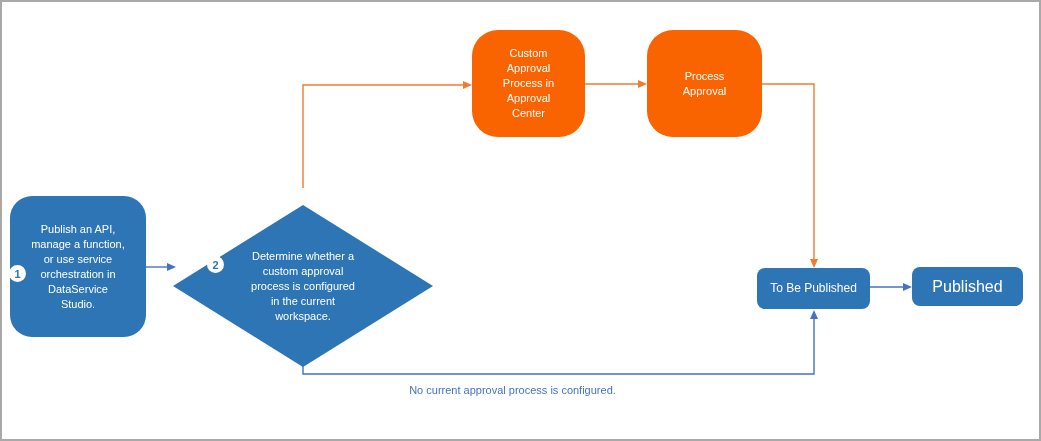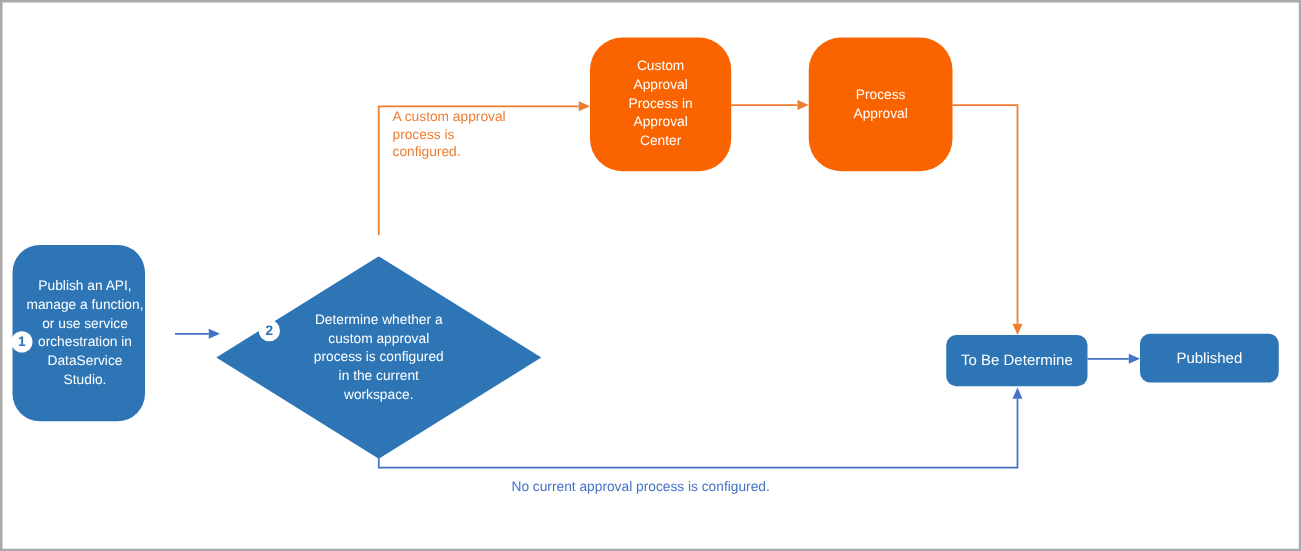--- a/index.html
+++ b/index.html
@@ -41,23 +41,22 @@
     text-align: center;
     color: var(--node-text, #ffffff);
     font-size: 11px;
     line-height: 15px;
     z-index: 2;
   }
   .node-blue   { background: var(--shape-blue, #2e75b6); }
   .node-orange { background: var(--shape-orange, #fa6400); }
 
   #node-start {
-    left: 10px; top: 196px; width: 106px; height: 141px;
+    left: 10px; top: 196px; width: 136px; height: 141px;
     border-radius: 22px;
-    justify-content: flex-end;
   }
   #node-start .node-text { width: 96px; }
 
   #node-decision {
     left: 173px; top: 205px; width: 260px; height: 162px;
     clip-path: polygon(50% 0%, 100% 50%, 50% 100%, 0% 50%);
   }
   #node-decision .node-text { width: 108px; }
 
   #node-custom-approval {
@@ -73,21 +72,21 @@
   #node-process-approval .node-text { width: 62px; }
 
   #node-to-be-published {
     left: 757px; top: 268px; width: 113px; height: 41px;
     border-radius: 8px;
     font-size: 12px;
   }
   #node-published {
     left: 912px; top: 267px; width: 111px; height: 39px;
     border-radius: 8px;
-    font-size: 12px;
+    font-size: 16px;
   }
 
   .step-badge {
     position: absolute;
     width: 17px; height: 17px;
     border-radius: 50%;
     background: #ffffff;
     color: var(--shape-blue, #2e75b6);
     font-size: 11px;
     font-weight: bold;
@@ -164,29 +163,28 @@
 
   <div id="node-custom-approval" class="node node-orange">
     <span class="node-text">Custom Approval Process in Approval Center</span>
   </div>
 
   <div id="node-process-approval" class="node node-orange">
     <span class="node-text">Process Approval</span>
   </div>
 
   <div id="node-to-be-published" class="node node-blue">
-    <span class="node-text">To Be Determine</span>
+    <span class="node-text">To Be Published</span>
   </div>
 
   <div id="node-published" class="node node-blue">
     <span class="node-text">Published</span>
   </div>
 
   <div id="badge-step-1" class="step-badge">1</div>
 
   <div id="badge-step-2" class="step-badge">2</div>
 
-  <div id="label-custom-configured" class="edge-label">A custom approval process is configured.</div>
 
   <div id="label-no-custom-configured" class="edge-label">No current approval process is configured.</div>
 
   <div class="frame"></div>
 </div>
 
 </body></html>

